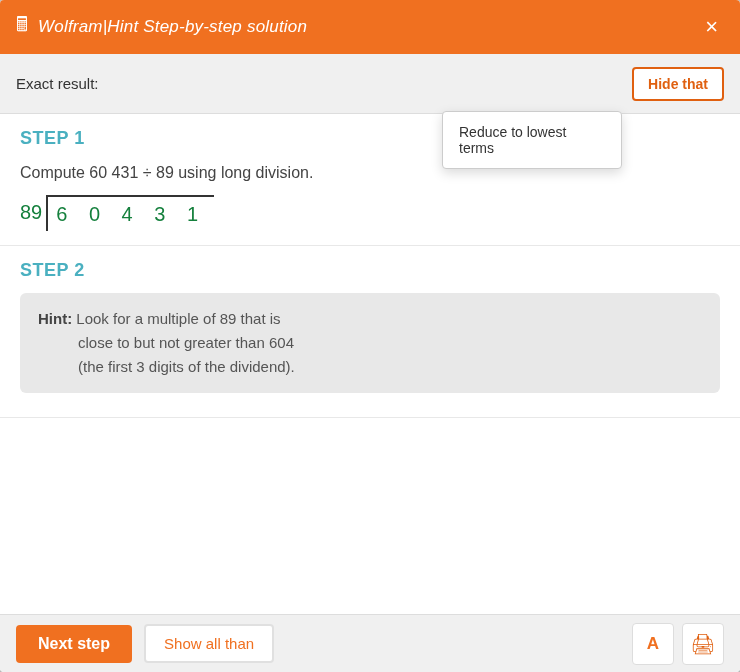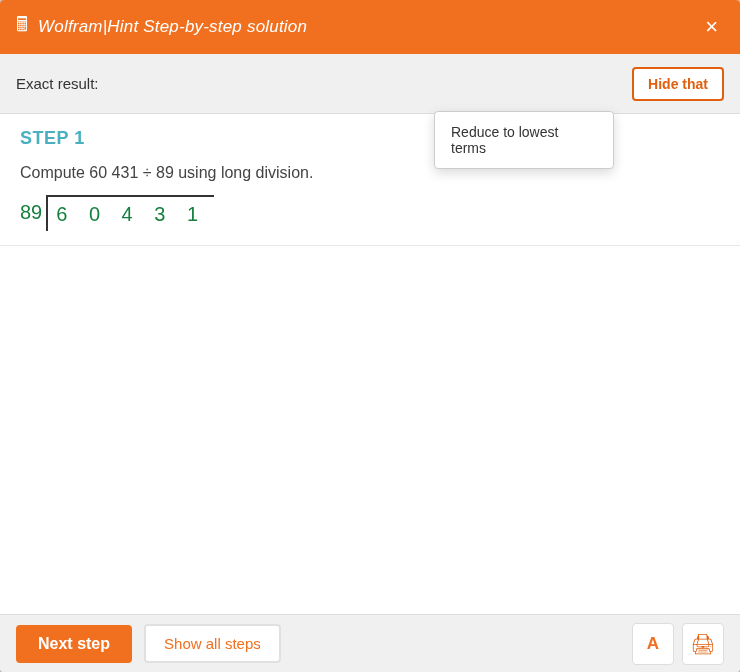--- a/index.html
+++ b/index.html
@@ -101,21 +101,21 @@
       border: 2px solid #e06010;
       border-radius: 4px;
       padding: 7px 14px;
       font-size: 14px;
       font-weight: 600;
       cursor: pointer;
     }
     .dropdown-menu {
       position: absolute;
       top: 44px;
-      right: 110px;
+      right: 102px;
       background: #fff;
       border: 1px solid #ccc;
       border-radius: 4px;
       box-shadow: 0 4px 12px rgba(0,0,0,0.15);
       z-index: 100;
       min-width: 180px;
     }
     .dropdown-item {
       padding: 12px 16px;
       font-size: 14px;
@@ -265,26 +265,35 @@
       <div class="step-label">STEP 1</div>
       <div class="step-content">
         <div>Compute 60 431 ÷ 89 using long division.</div>
         <div class="long-division">
           <span class="divisor">89</span>
           <div class="dividend-box">6 0 4 3 1</div>
         </div>
       </div>
     </div>
 
+    <div class="step-section">
+      <div class="step-label">STEP 2</div>
+      <div class="hint-box">
+        <span class="hint-bold">Hint:</span>
+        <span> Look for a multiple of 89 that is</span>
+        <div class="hint-text">close to but not greater than 604</div>
+        <div class="hint-text">(the first 3 digits of the dividend).</div>
+      </div>
+    </div>
 
   </div>
 
   <div class="footer">
     <button class="btn-next-step">Next step</button>
-    <button class="btn-show-all">Show all steps</button>
+    <button class="btn-show-all">Show all than</button>
     <div class="footer-icons">
       <button class="icon-btn orange-text">
         <span>A</span>
       </button>
       <button class="icon-btn print-icon">
         <span>🖨</span>
       </button>
     </div>
   </div>
 

